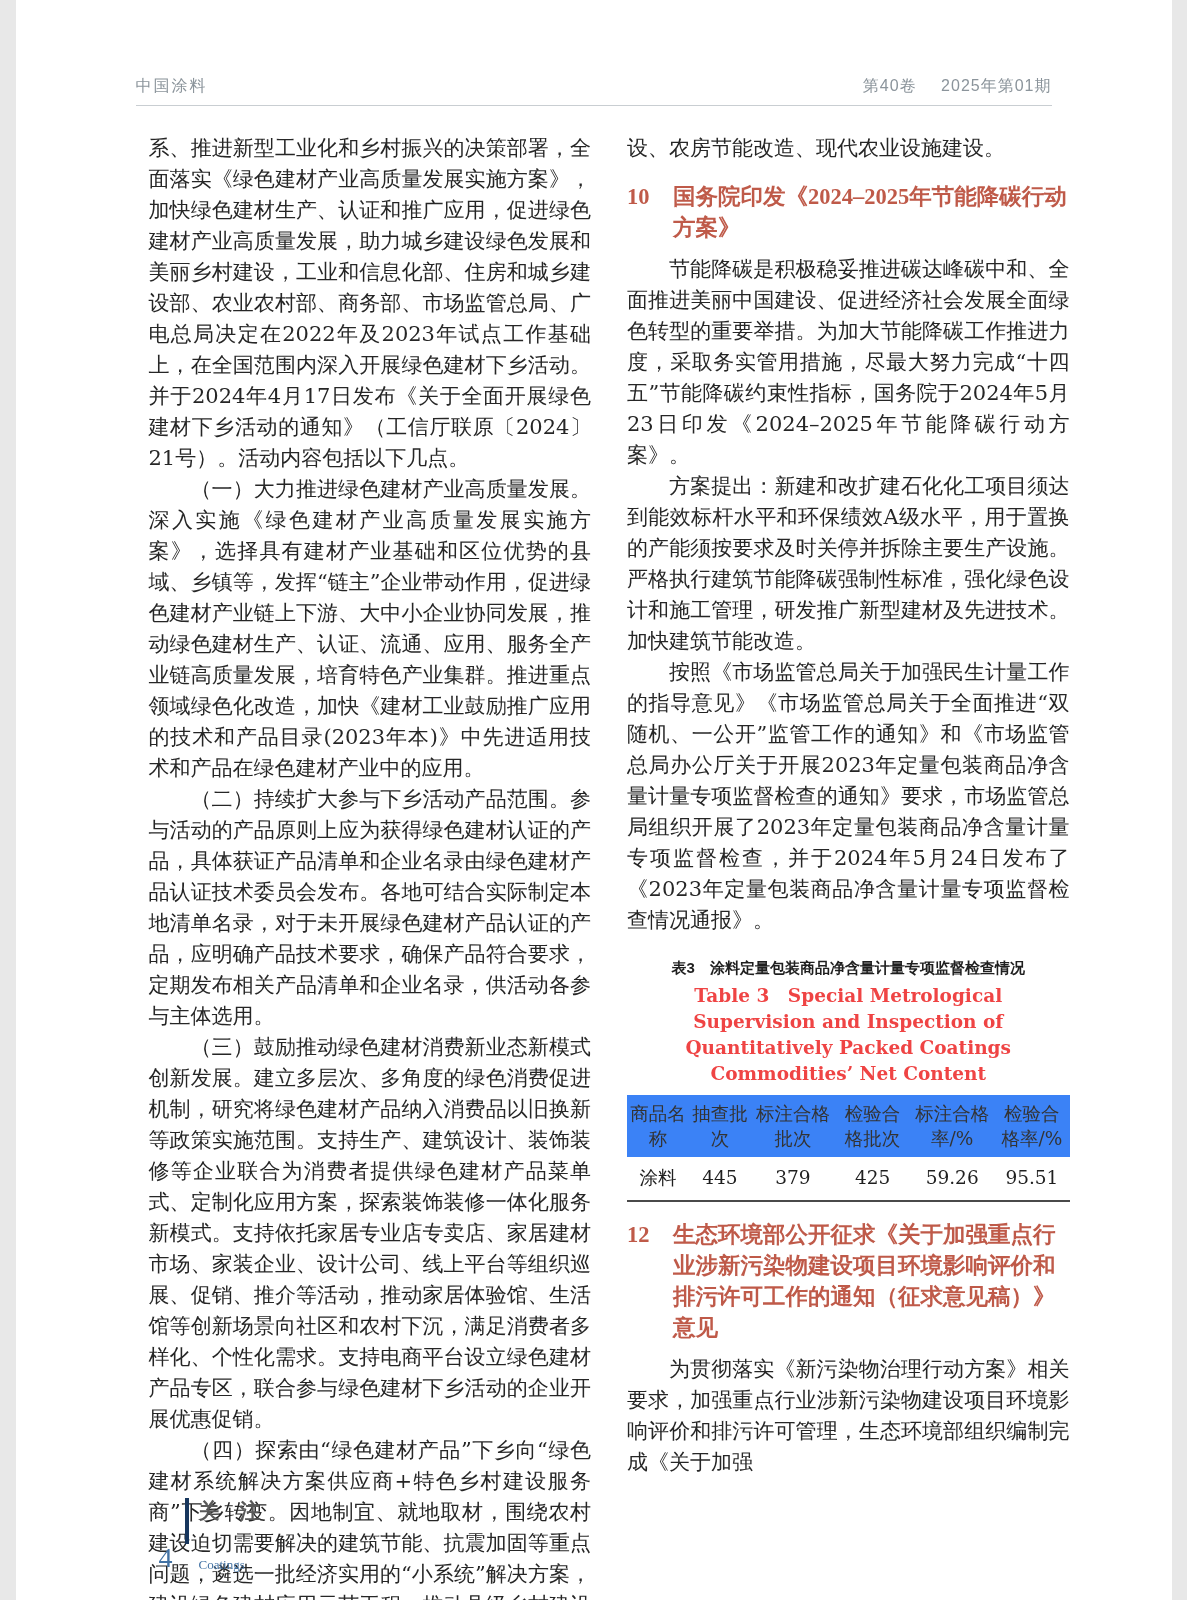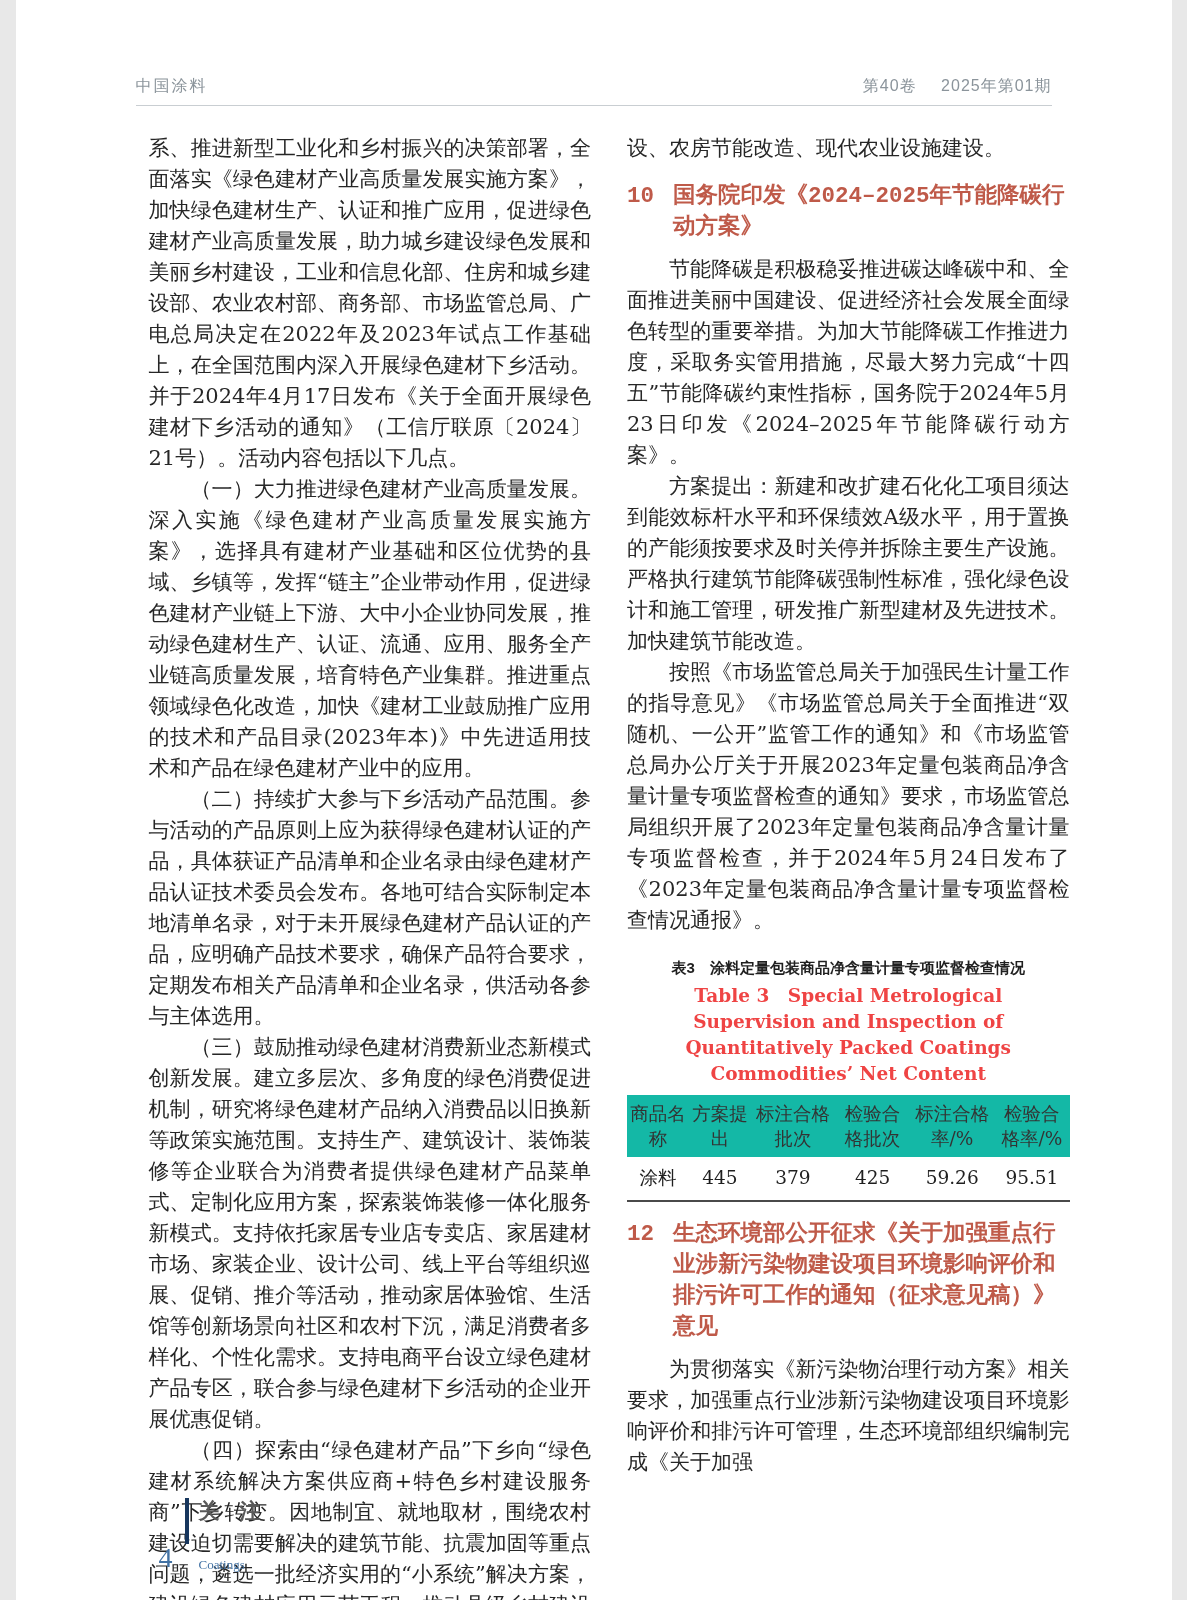--- a/index.html
+++ b/index.html
@@ -33,21 +33,21 @@
   p.body {
     font-size: 21px; line-height: 31px;
     text-align: justify; text-justify: inter-ideograph;
     word-break: break-all;
   }
   p.body.indent { text-indent: 2em; }
   
   .sec-heading {
     display: flex;
     color: #bf5a49;
-    font-family: Liberation Mono, monospace;
+    font-family: Liberation Serif, serif;
     font-weight: bold;
     font-size: 22.5px; line-height: 31px;
     margin: 17px 0 11px 0;
     text-align: left;
   }
   .sec-heading .num { flex: 0 0 46px; }
   .sec-heading .title { flex: 1; }
   
   .tbl-caption-cn {
     font-family: "Liberation Sans","DejaVu Sans",sans-serif;
@@ -55,21 +55,21 @@
     text-align: center; margin-top: 18px; color: #1f1f1f;
   }
   .tbl-caption-en {
     font-weight: bold; font-size: 18.5px; line-height: 26px;
     text-align: center; margin: 2px 4px 8px 4px; color: #ef4444;
   }
   table.data {
     width: 100%; border-collapse: collapse;
     font-size: 18.5px;
   }
-  table.data thead tr { background: #14b8a6; }
+  table.data thead tr { background: #3b82f6; }
   table.data th {
     font-weight: normal; color: #333;
     line-height: 25px; padding: 6px 2px;
     text-align: center; vertical-align: middle;
   }
   table.data td {
     color: #1f1f1f; line-height: 24px; padding: 9px 2px 10px 2px;
     text-align: center; border-bottom: 2px solid #4a4a4a;
   }
   
@@ -136,21 +136,21 @@
           <col style="width:14%">
             <col style="width:14%">
             <col style="width:19%">
           <col style="width:17%">
             <col style="width:19%">
             <col style="width:17%">
         </colgroup>
         <thead>
           <tr>
             <th>商品名称</th>
-            <th>方案提出</th>
+            <th>抽查批次</th>
             <th>标注合格批次</th>
             <th>检验合格批次</th>
             <th>标注合格率/%</th>
             <th>检验合格率/%</th>
           </tr>
         </thead>
         <tbody>
           <tr>
             <td>涂料</td>
             <td>445</td>

